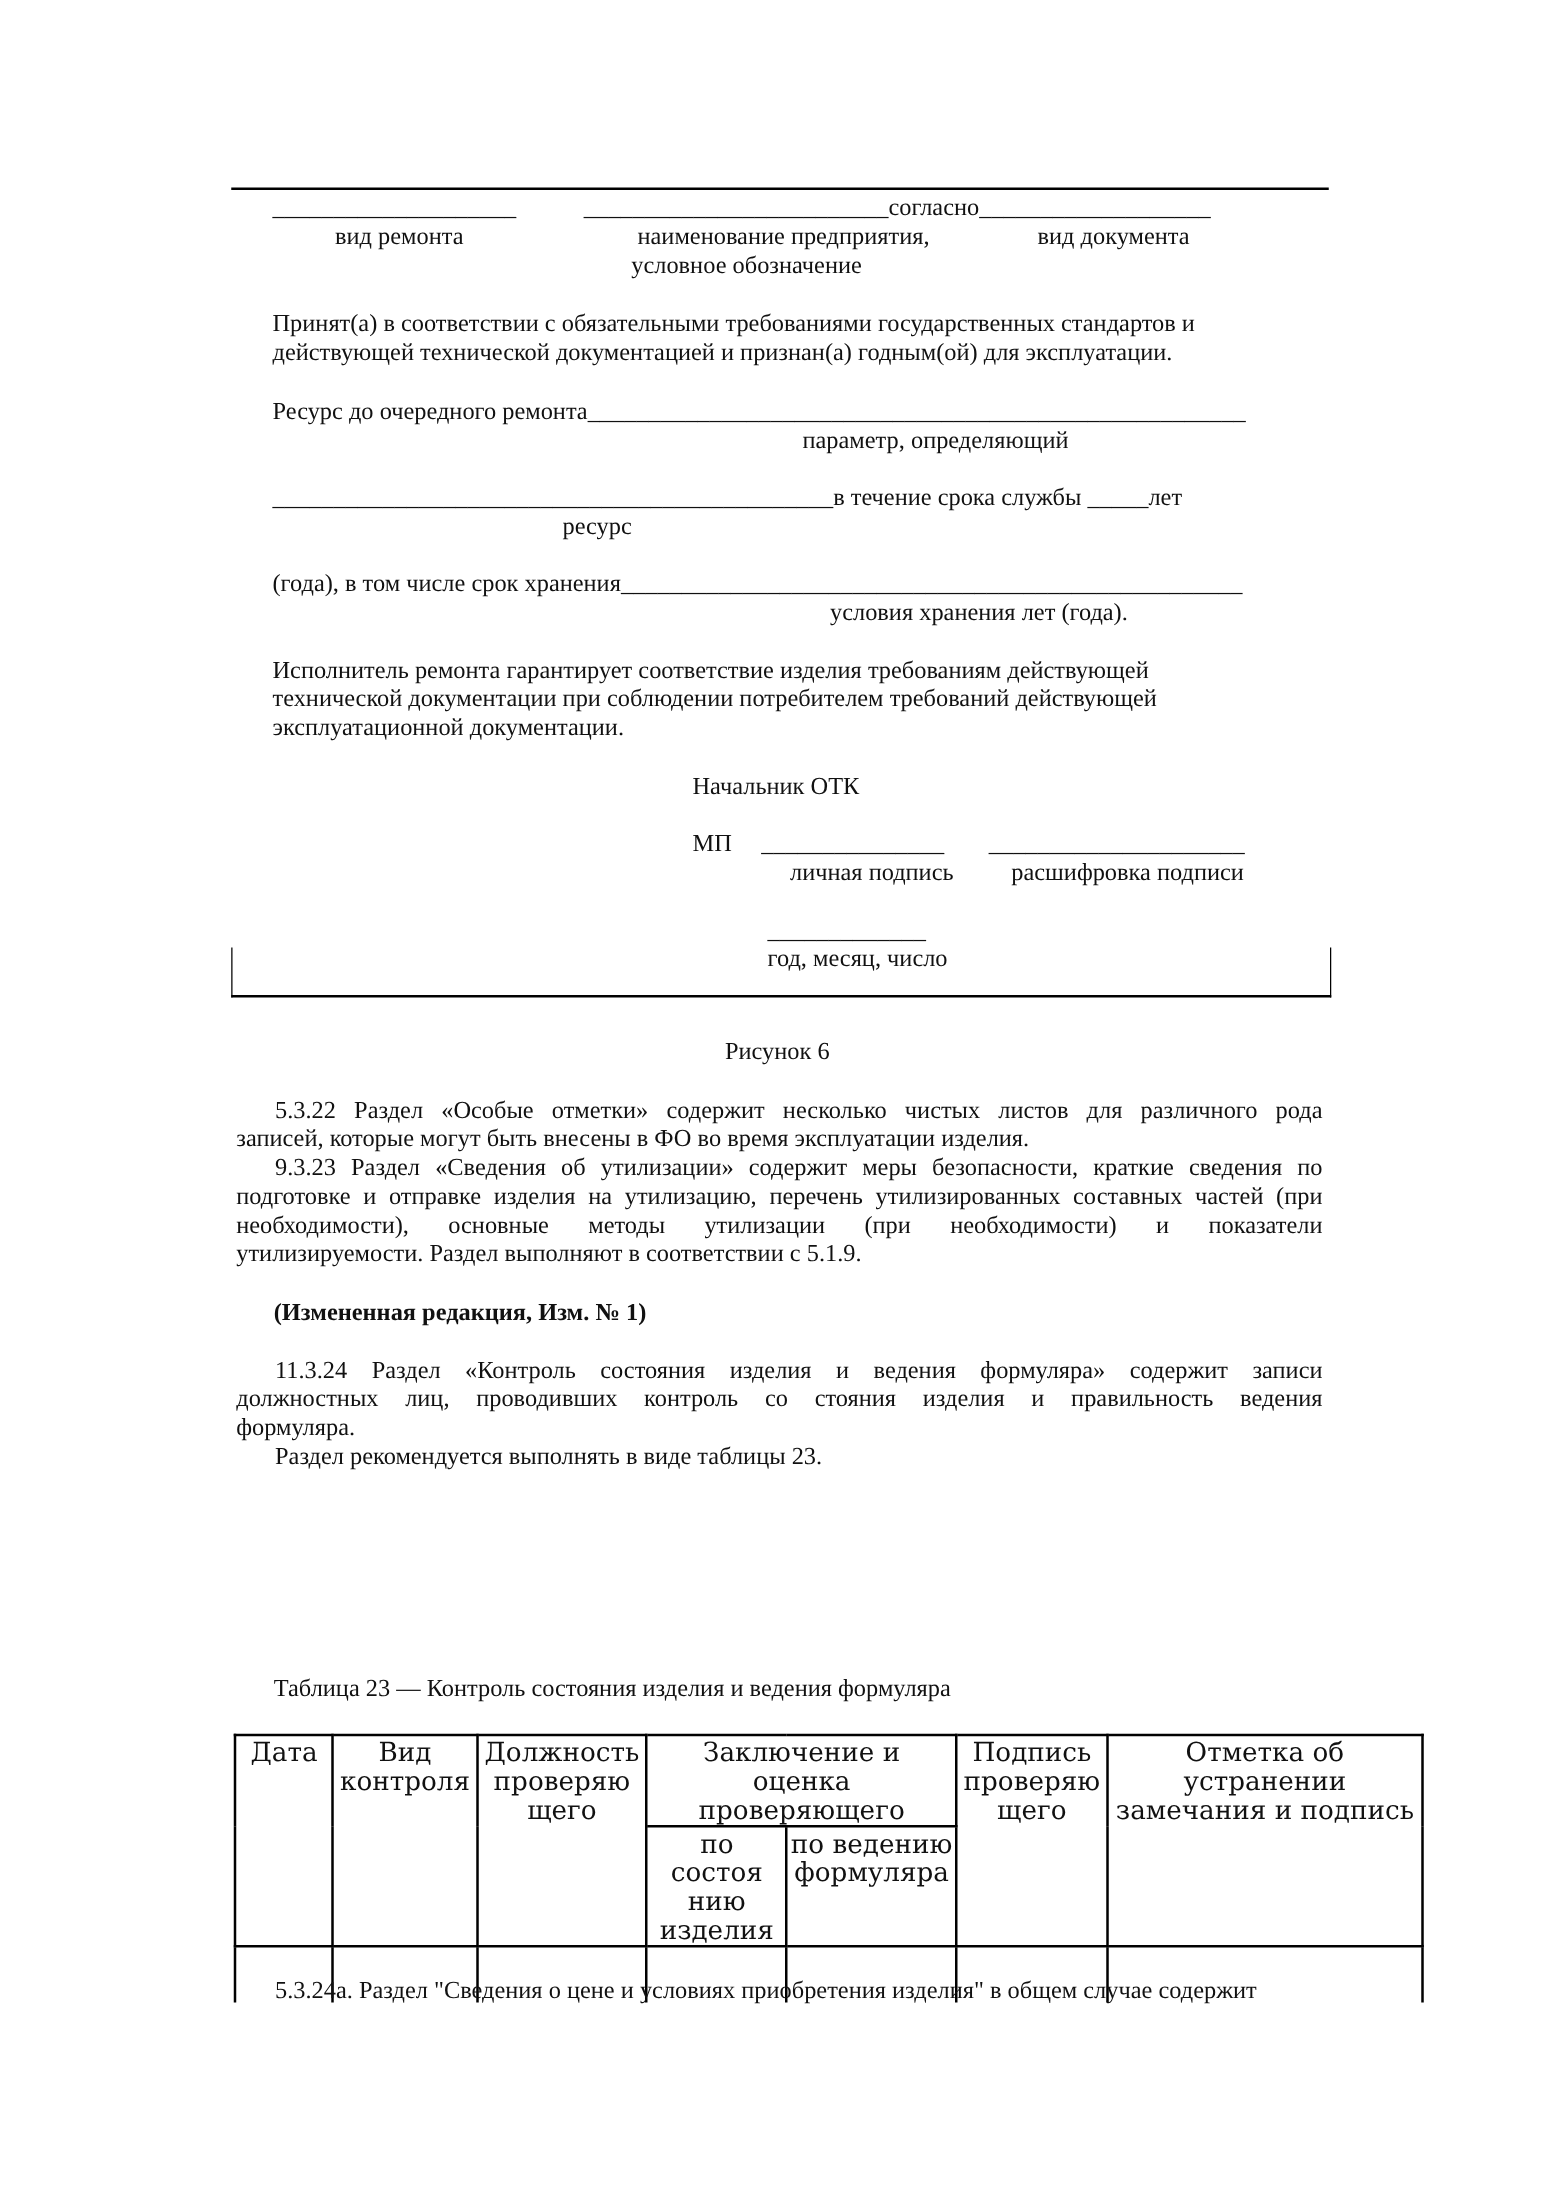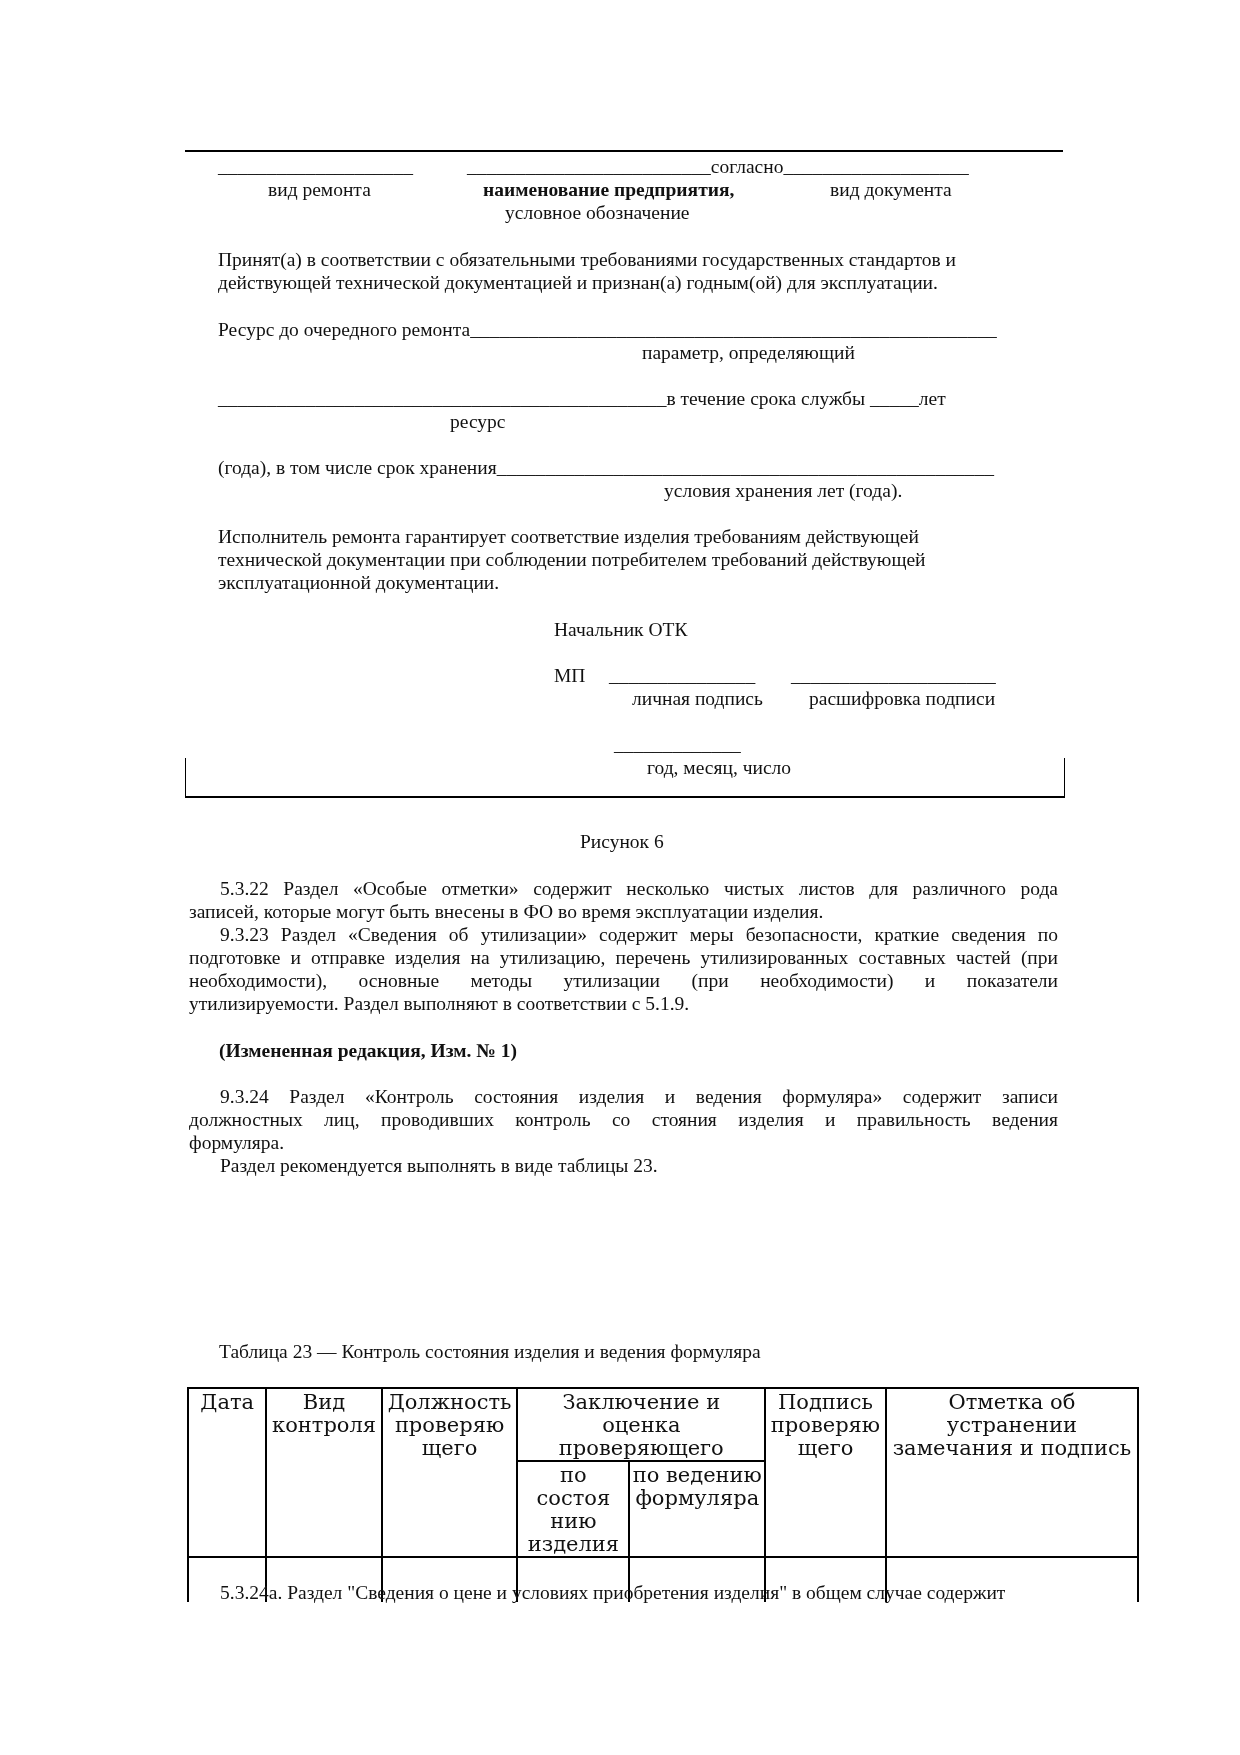--- a/index.html
+++ b/index.html
@@ -21,21 +21,21 @@
 </head>
 <body>
 
 <div class="frame-top"></div>
 
 <div class="abs" style="left:218px; top:155px;">____________________</div>
 <div class="abs" style="left:467px; top:155px;">
   <span>_________________________</span><span>согласно</span><span>___________________</span>
 </div>
 <div class="abs" style="left:268px; top:178px;">вид ремонта</div>
-<div class="abs" style="left:483px; top:178px;font-weight:bold;">наименование предприятия,</div>
+<div class="abs" style="left:510px; top:178px;">наименование предприятия,</div>
 <div class="abs" style="left:830px; top:178px;">вид документа</div>
 <div class="abs" style="left:505px; top:201px;">условное обозначение</div>
 
 <div class="abs" style="left:218px; top:248px;">Принят(а) в соответствии с обязательными требованиями государственных стандартов и</div>
 <div class="abs" style="left:218px; top:271px;">действующей технической документацией и признан(а) годным(ой) для  эксплуатации.</div>
 
 <div class="abs" style="left:218px; top:318px;">Ресурс до очередного ремонта______________________________________________________</div>
 <div class="abs" style="left:642px; top:341px;">параметр, определяющий</div>
 
 <div class="abs" style="left:218px; top:387px;">______________________________________________в течение срока службы _____лет</div>
@@ -49,37 +49,37 @@
 <div class="abs" style="left:218px; top:571px;">эксплуатационной документации.</div>
 
 <div class="abs" style="left:554px; top:618px;">Начальник ОТК</div>
 <div class="abs" style="left:554px; top:664px;">МП</div>
 <div class="abs" style="left:609px; top:664px;">_______________</div>
 <div class="abs" style="left:791px; top:664px;">_____________________</div>
 <div class="abs" style="left:632px; top:687px;">личная подпись</div>
 <div class="abs" style="left:809px; top:687px;">расшифровка подписи</div>
 
 <div class="abs" style="left:614px; top:733px;">_____________</div>
-<div class="abs" style="left:614px; top:756px;margin-left:33px;">год, месяц, число</div>
+<div class="abs" style="left:614px; top:756px;">год, месяц, число</div>
 
 <div class="frame-bottom"></div>
 
 <div class="abs" style="left:580px; top:830px;">Рисунок 6</div>
 
 <div class="abs just" style="left:189px; top:877px; width:869px; text-indent:31px;">5.3.22 Раздел «Особые отметки» содержит несколько чистых листов для различного рода</div>
 <div class="abs" style="left:189px; top:900px;">записей, которые могут быть внесены в ФО  во время эксплуатации изделия.</div>
 
 <div class="abs just" style="left:189px; top:923px; width:869px; text-indent:31px;">9.3.23 Раздел «Сведения об утилизации» содержит меры безопасности, краткие сведения по</div>
 <div class="abs just" style="left:189px; top:946px; width:869px;">подготовке и отправке изделия на утилизацию, перечень утилизированных составных частей (при</div>
 <div class="abs just" style="left:189px; top:969px; width:869px;">необходимости), основные методы утилизации (при необходимости) и показатели</div>
 <div class="abs" style="left:189px; top:992px;">утилизируемости. Раздел выполняют в соответствии с 5.1.9.</div>
 
 <div class="abs bold" style="left:219px; top:1039px;">(Измененная редакция, Изм. № 1)</div>
 
-<div class="abs just" style="left:189px; top:1085px; width:869px; text-indent:31px;">9.3.24 Раздел «Контроль состояния изделия и ведения формуляра» содержит записи</div>
+<div class="abs just" style="left:189px; top:1085px; width:869px; text-indent:31px;">11.3.24 Раздел «Контроль состояния изделия и ведения формуляра» содержит записи</div>
 <div class="abs just" style="left:189px; top:1108px; width:869px;">должностных лиц, проводивших контроль со стояния изделия и правильность ведения</div>
 <div class="abs" style="left:189px; top:1131px;">формуляра.</div>
 <div class="abs" style="left:220px; top:1154px;">Раздел рекомендуется выполнять в виде таблицы 23.</div>
 
 <div class="abs" style="left:219px; top:1340px;">Таблица 23 — Контроль состояния изделия и ведения формуляра</div>
 
 <table class="t23">
   <colgroup>
     <col style="width:75px">
       <col style="width:104px">

